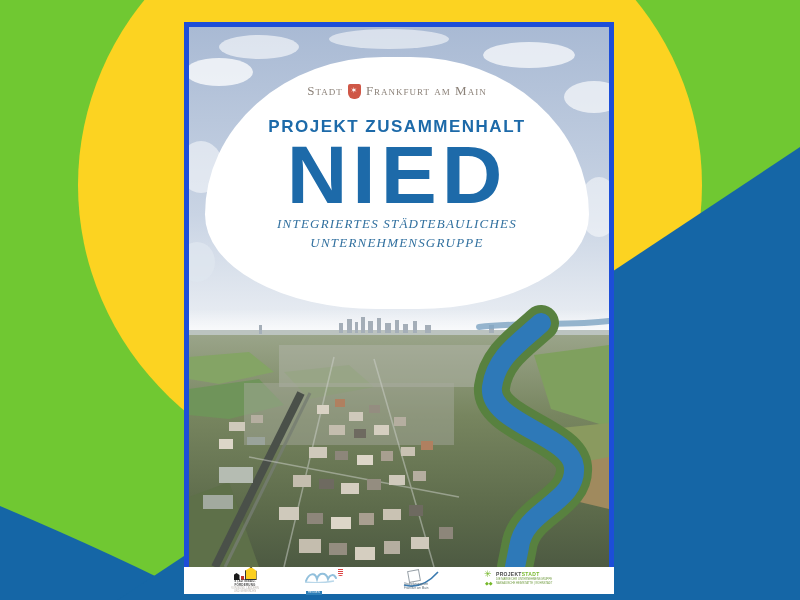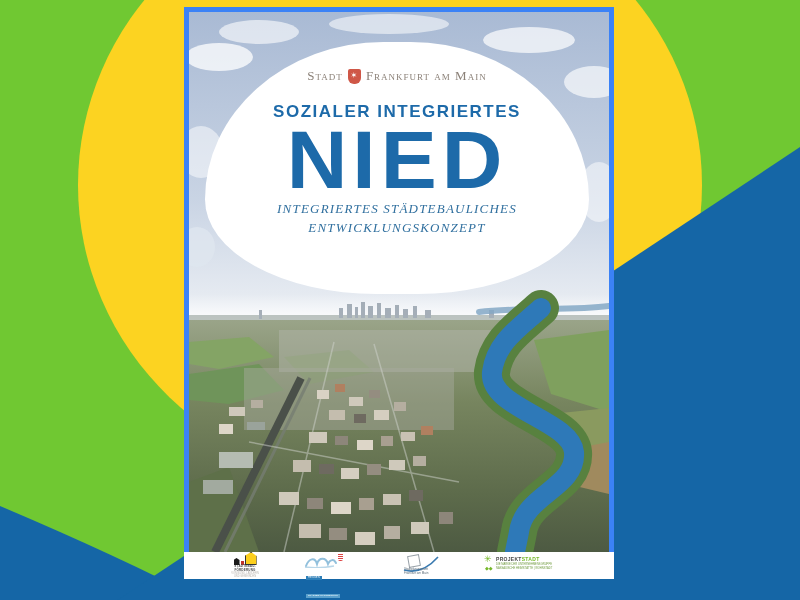--- a/index.html
+++ b/index.html
@@ -1,20 +1,20 @@
 <!DOCTYPE html>
 <html><head>
 <meta charset="utf-8">
 <style>
   html,body{margin:0;padding:0;background:#222;}
   #stage{position:relative;width:800px;height:600px;overflow:hidden;
          font-family:"Liberation Sans",sans-serif;}
   #bg-svg{position:absolute;left:0;top:0;}
   
-  #doc{position:absolute;left:184px;top:7px;width:430px;height:572px;background:#3b82f6;}
+  #doc{position:absolute;left:184px;top:22px;width:430px;height:572px;background:#1d4ed8;}
   #photo{position:absolute;left:5px;top:5px;width:420px;height:540px;overflow:hidden;}
   #photo svg{position:absolute;left:0;top:0;}
   
   #blob{position:absolute;left:16px;top:30px;width:384px;height:252px;background:#ffffff;
         border-radius:52% 52% 50% 50% / 70% 70% 42% 42%;
         display:flex;flex-direction:column;align-items:center;text-align:center;}
   .cityline{margin-top:26px;display:flex;align-items:center;gap:5px;
             font-family:"Liberation Serif",serif;font-variant:small-caps;
             font-size:13px;letter-spacing:1px;color:#8b8178;}
   .crest{width:13px;height:15px;background:#cf5747;border-radius:2px 2px 6px 6px;
@@ -192,25 +192,25 @@
           <rect x="14" y="468" width="30" height="14" fill="#aab0a8" opacity="0.9"></rect>
         </g>
       </svg>
 
       <div id="blob">
         <div class="cityline">
           <span>Stadt</span>
           <span class="crest">✶</span>
           <span>Frankfurt am Main</span>
         </div>
-        <div class="program">SOZIALER INTEGRIERTES</div>
+        <div class="program">PROJEKT ZUSAMMENHALT</div>
         <div class="bigtitle">NIED</div>
         <div class="subtitle">
           <div>INTEGRIERTES STÄDTEBAULICHES</div>
-          <div>ENTWICKLUNGSKONZEPT</div>
+          <div>UNTERNEHMENSGRUPPE</div>
         </div>
       </div>
     </div>
 
     <div id="footer">
 
       <div id="lg1" class="lg">
         <div class="sbf-row">
           <span class="house-b"></span>
           <span class="sq-r"></span>

